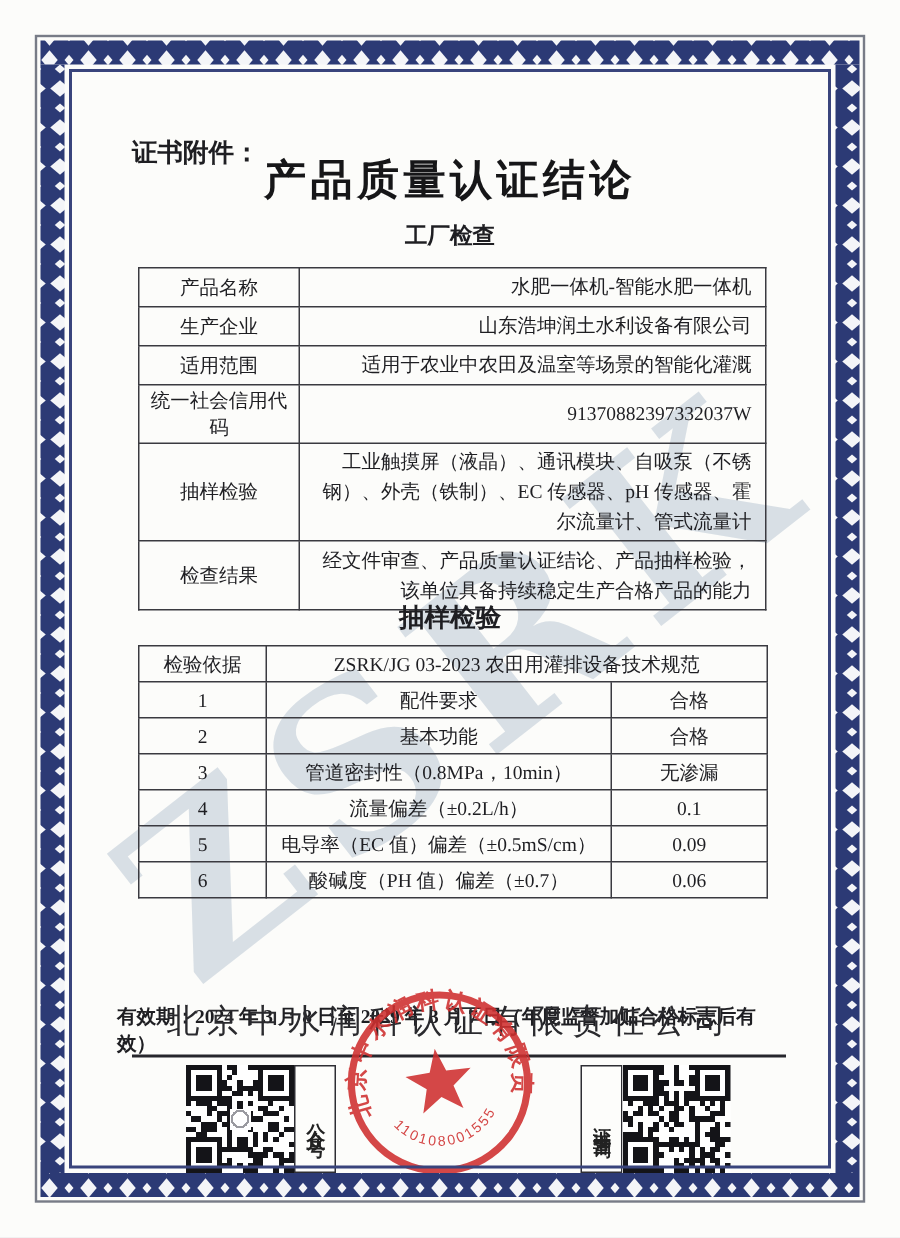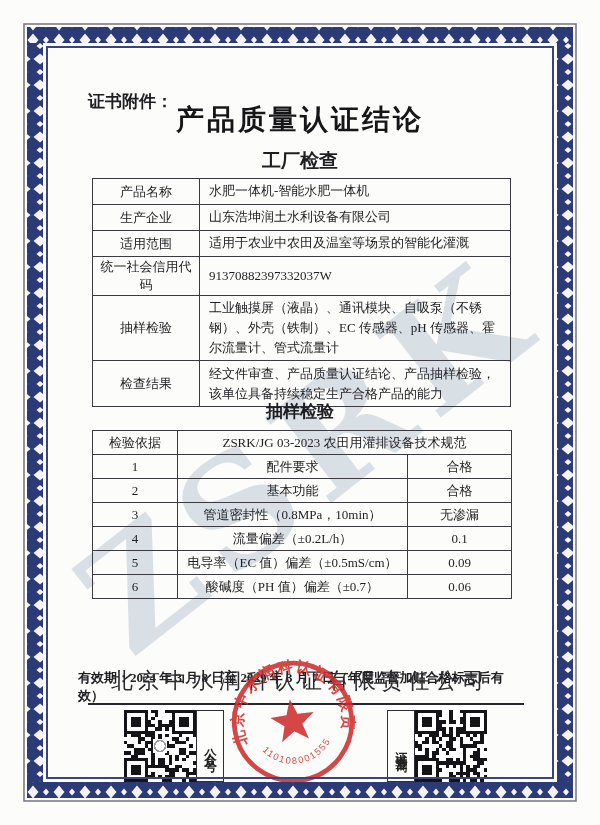--- a/index.html
+++ b/index.html
@@ -24,33 +24,33 @@
   }
   
   .content{position:absolute;left:0;top:0;width:600px;height:825px;z-index:2;}
   .attach{position:absolute;left:88px;top:90px;font-size:17px;font-weight:700;}
   .title{
     position:absolute;left:0;top:101px;width:600px;text-align:center;
     font-family:Liberation Sans, sans-serif;
     font-size:28px;font-weight:bold;letter-spacing:3px;color:#161618;
   }
   .sec-title{position:absolute;left:0;width:600px;text-align:center;font-weight:600;}
-  .sec1{top:148px;font-size:19px;}
+  .sec1{top:148px;font-size:15px;}
   .sec2{top:400px;font-size:17px;}
   table.tbl{
     position:absolute;border-collapse:collapse;table-layout:fixed;
     font-size:13px;background:transparent;
   }
   .tbl th,.tbl td{
     border:1px solid #3a3a40;font-weight:normal;
     padding:1px 6px;overflow:hidden;
   }
   .t1{left:92px;top:178px;width:419px;}
   .t1 th{text-align:center;padding:1px 2px;}
-  .t1 td{text-align:left;padding:2px 9px;line-height:1.55;}
+  .t1 td{text-align:right;padding:2px 9px;line-height:1.55;}
   .t1 tr{height:26px;}
   .t1 tr:nth-child(4){height:22px;}
   .t1 tr:nth-child(5),.t1 tr:nth-child(6){height:46px;}
   .t2{left:92px;top:430px;width:419px;}
   .t2 th,.t2 td{text-align:center;}
   .t2 tr{height:24px;}
   .validity{position:absolute;left:78px;top:637px;width:430px;font-size:13px;font-weight:600;margin-top:32px;}
   .issuer{
     position:absolute;left:0;top:666px;width:600px;text-align:center;
     font-size:22px;font-weight:500;letter-spacing:5px;color:#2a2a2e;

